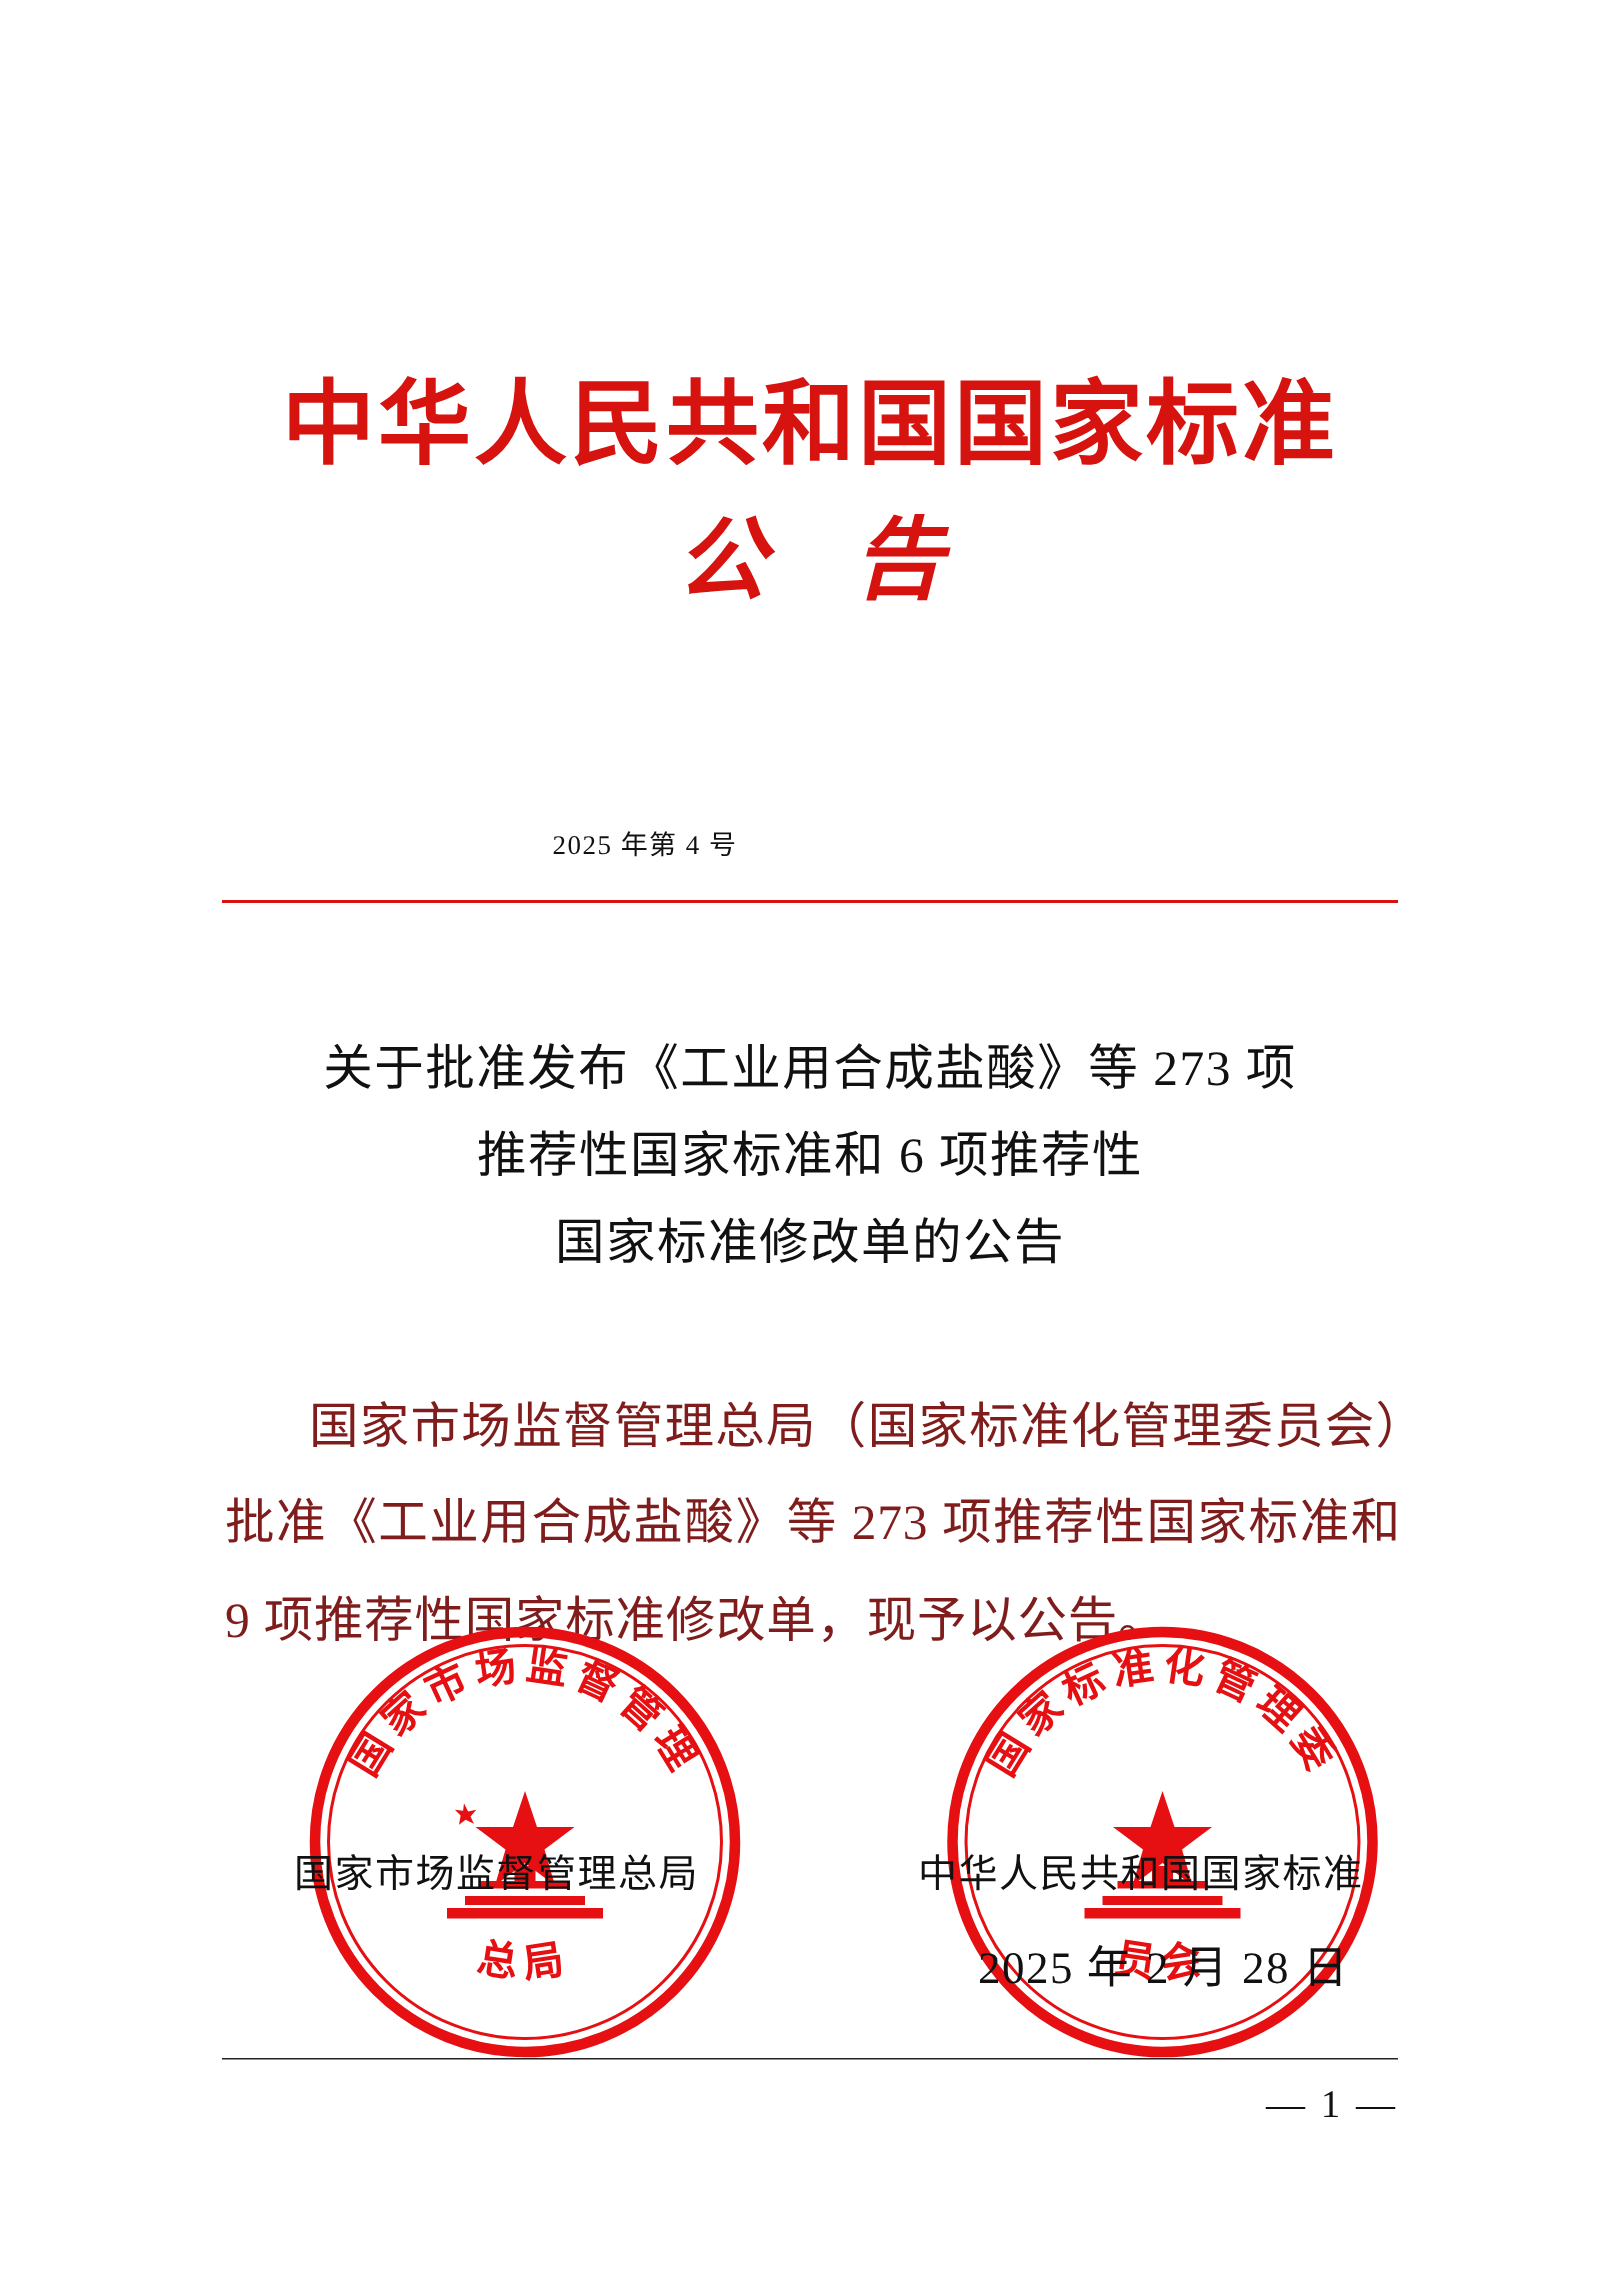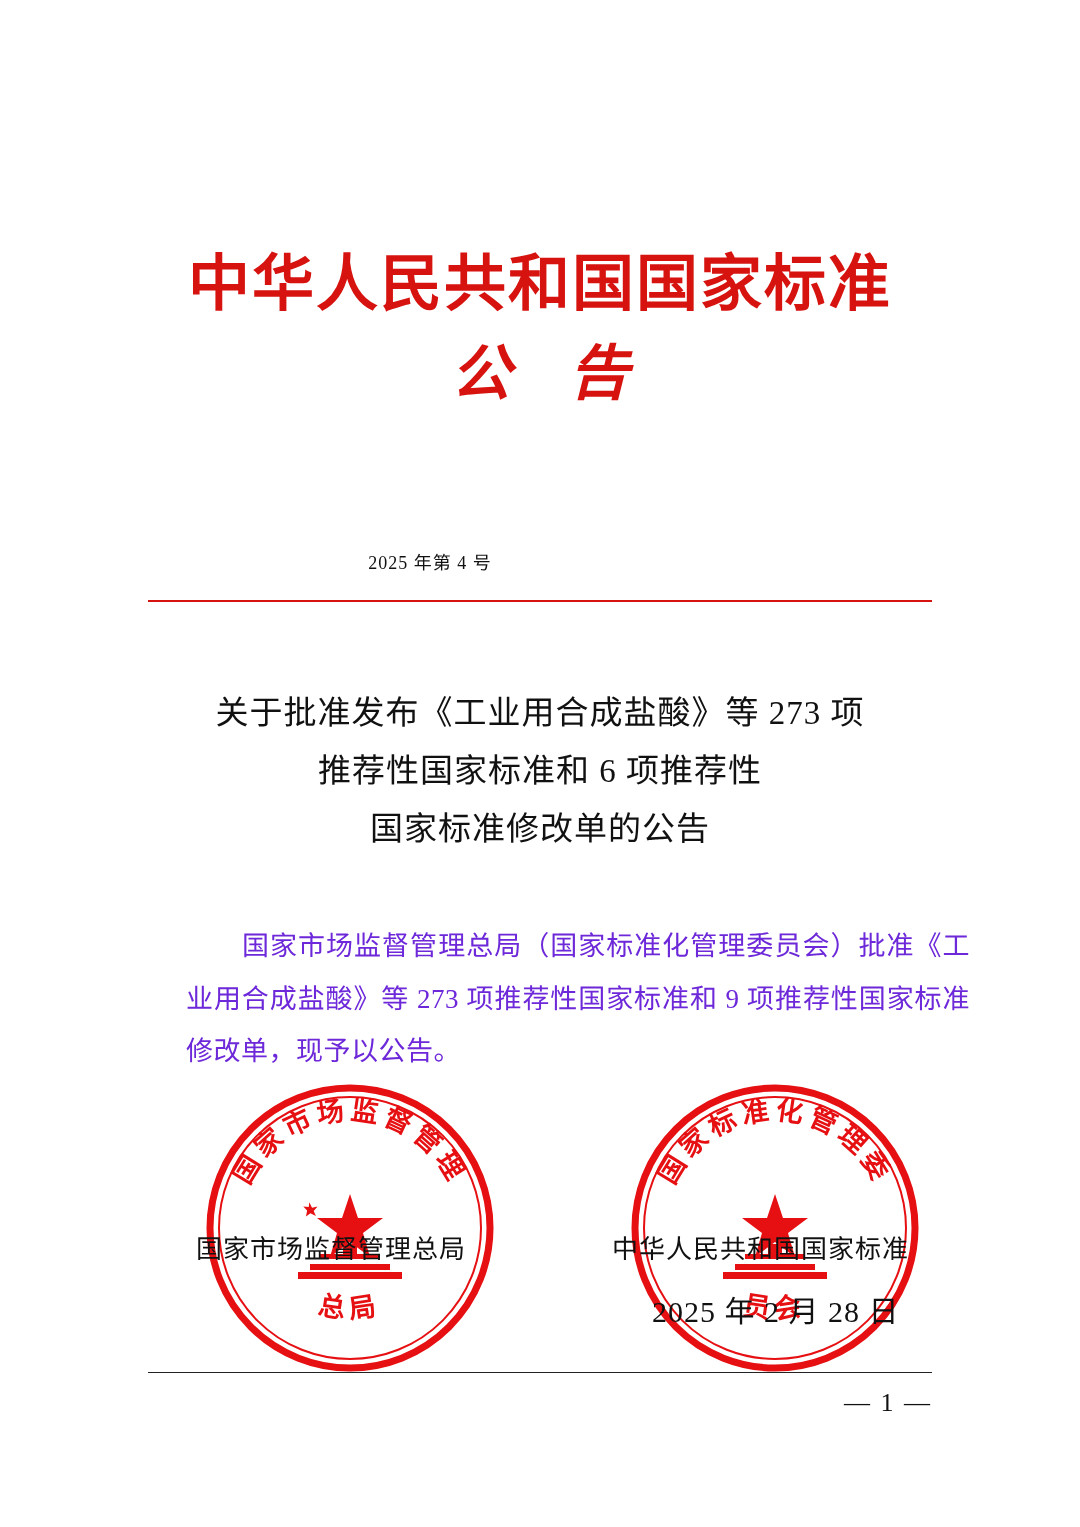--- a/index.html
+++ b/index.html
@@ -84,27 +84,26 @@
     letter-spacing: 1px;
     color: #111111;
   }
 
   
   .body-text {
     position: absolute;
     top: 920px;
     left: 150px;
     width: 784px;
-    font-size: 27px;
+    font-size: 33px;
     line-height: 1.95;
     text-align: justify;
     text-indent: 56px;
     letter-spacing: 0.5px;
-    color: #6d28d9;
-    margin-left: 36px;
+    color: #7f1d1d;
   }
 
   
   .seal {
     position: absolute;
     width: 300px;
     height: 300px;
   }
   .seal-left  { top: 1078px; left: 200px; }
   .seal-right { top: 1078px; left: 625px; }

